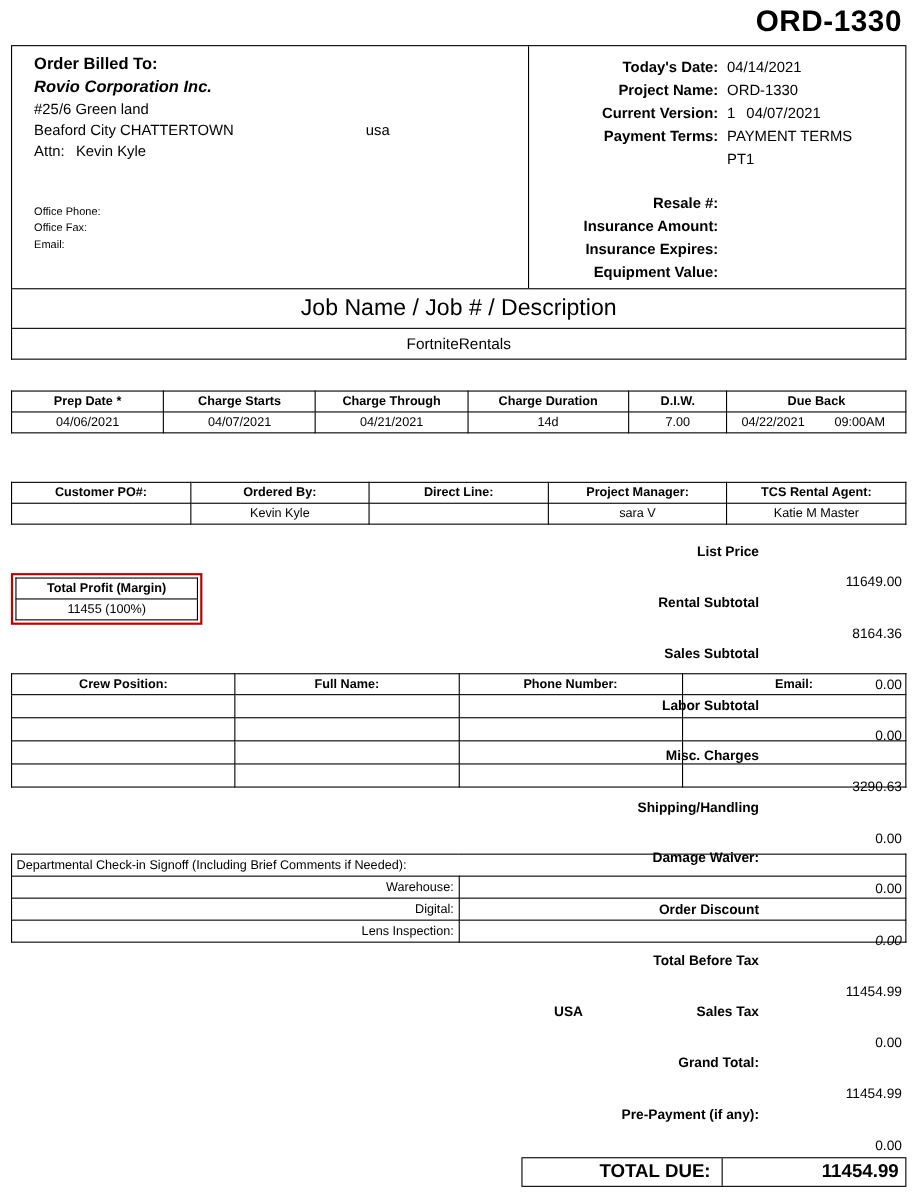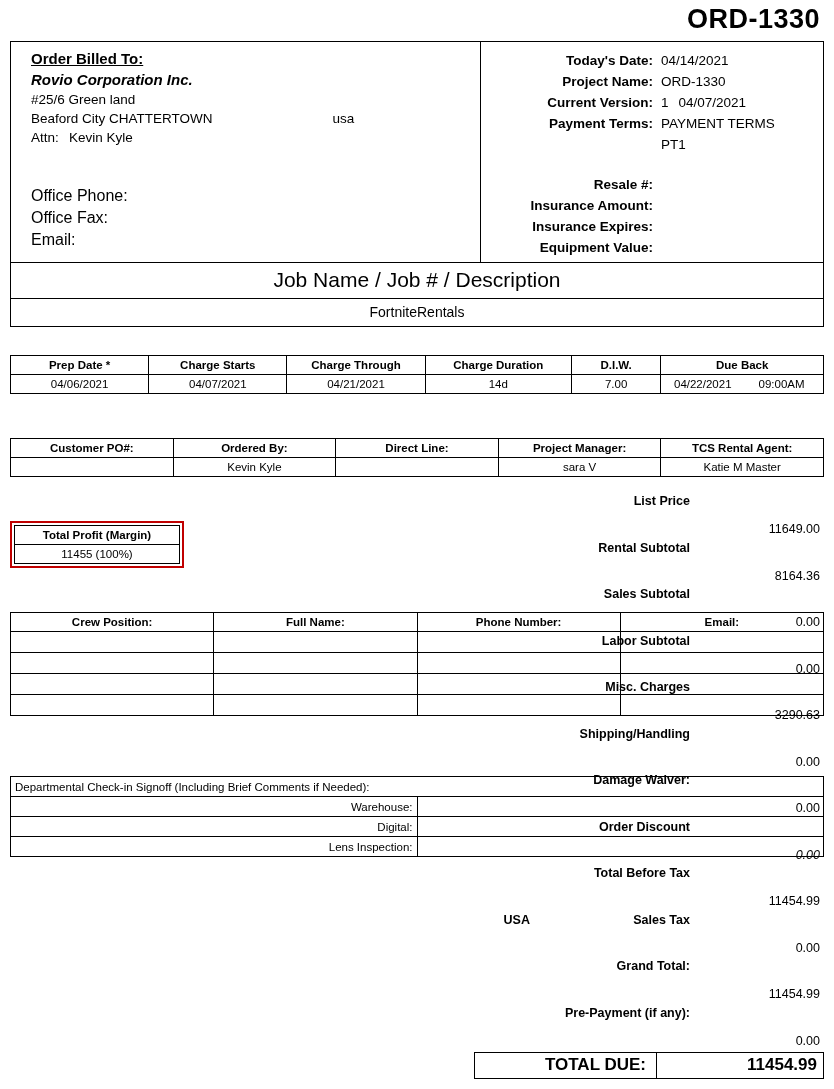--- a/index.html
+++ b/index.html
@@ -38,21 +38,20 @@
   .billed-col {
     width: 470px;
     border-right: 1px solid #000;
     padding: 8px 0 4px 0;
     box-sizing: border-box;
   }
   .billed-title {
     font-size: 15px;
     font-weight: bold;
     padding: 0 0 2px 20px;
-    text-decoration: underline;
   }
   .billed-company {
     font-size: 15px;
     font-weight: bold;
     font-style: italic;
     padding: 2px 0 2px 20px;
   }
   .billed-line {
     font-size: 13.5px;
     padding: 2px 0 2px 20px;
@@ -61,21 +60,21 @@
     display: inline-block;
     margin-left: 120px;
   }
   .attn-row {
     font-size: 13.5px;
     padding: 2px 0 2px 20px;
   }
   .attn-row .lab { display: inline-block; width: 38px; }
   .spacer-tall { height: 38px; }
   .contact-line {
-    font-size: 16px;
+    font-size: 10px;
     padding: 2px 0 2px 20px;
   }
   .right-col {
     flex: 1;
     padding: 8px 10px 4px 0;
     box-sizing: border-box;
   }
   .kv {
     display: flex;
     font-size: 13.5px;

